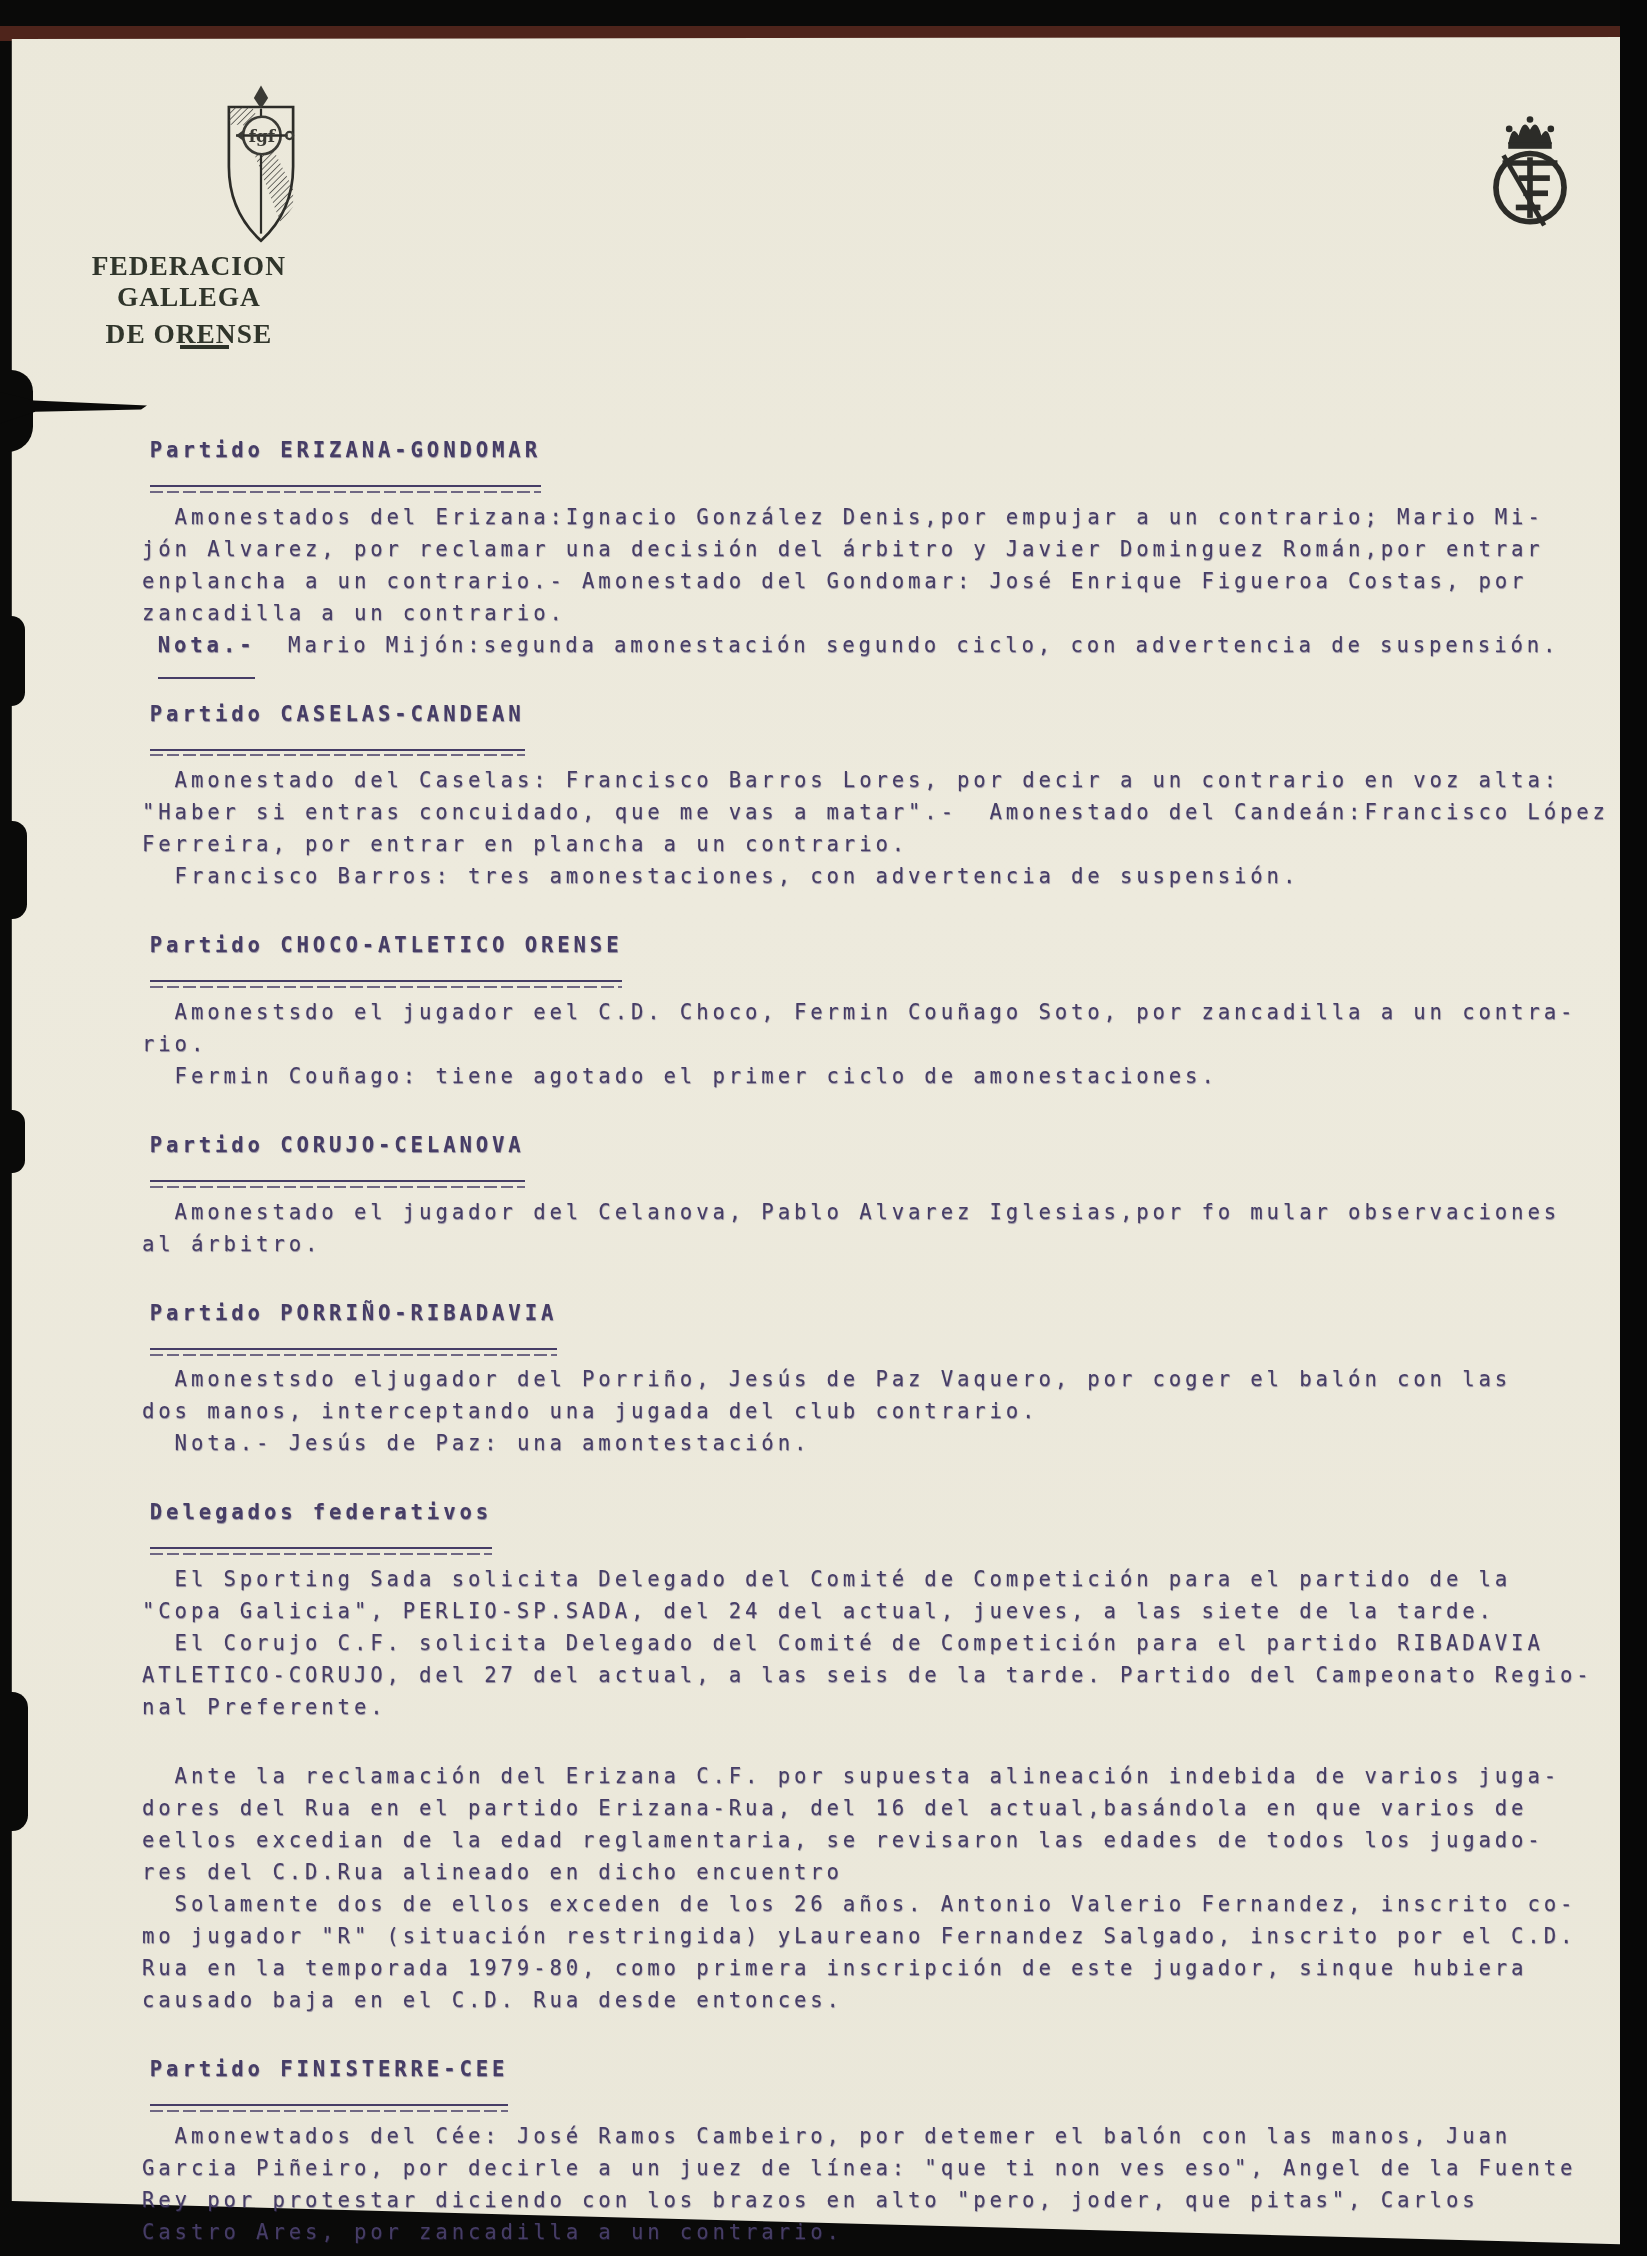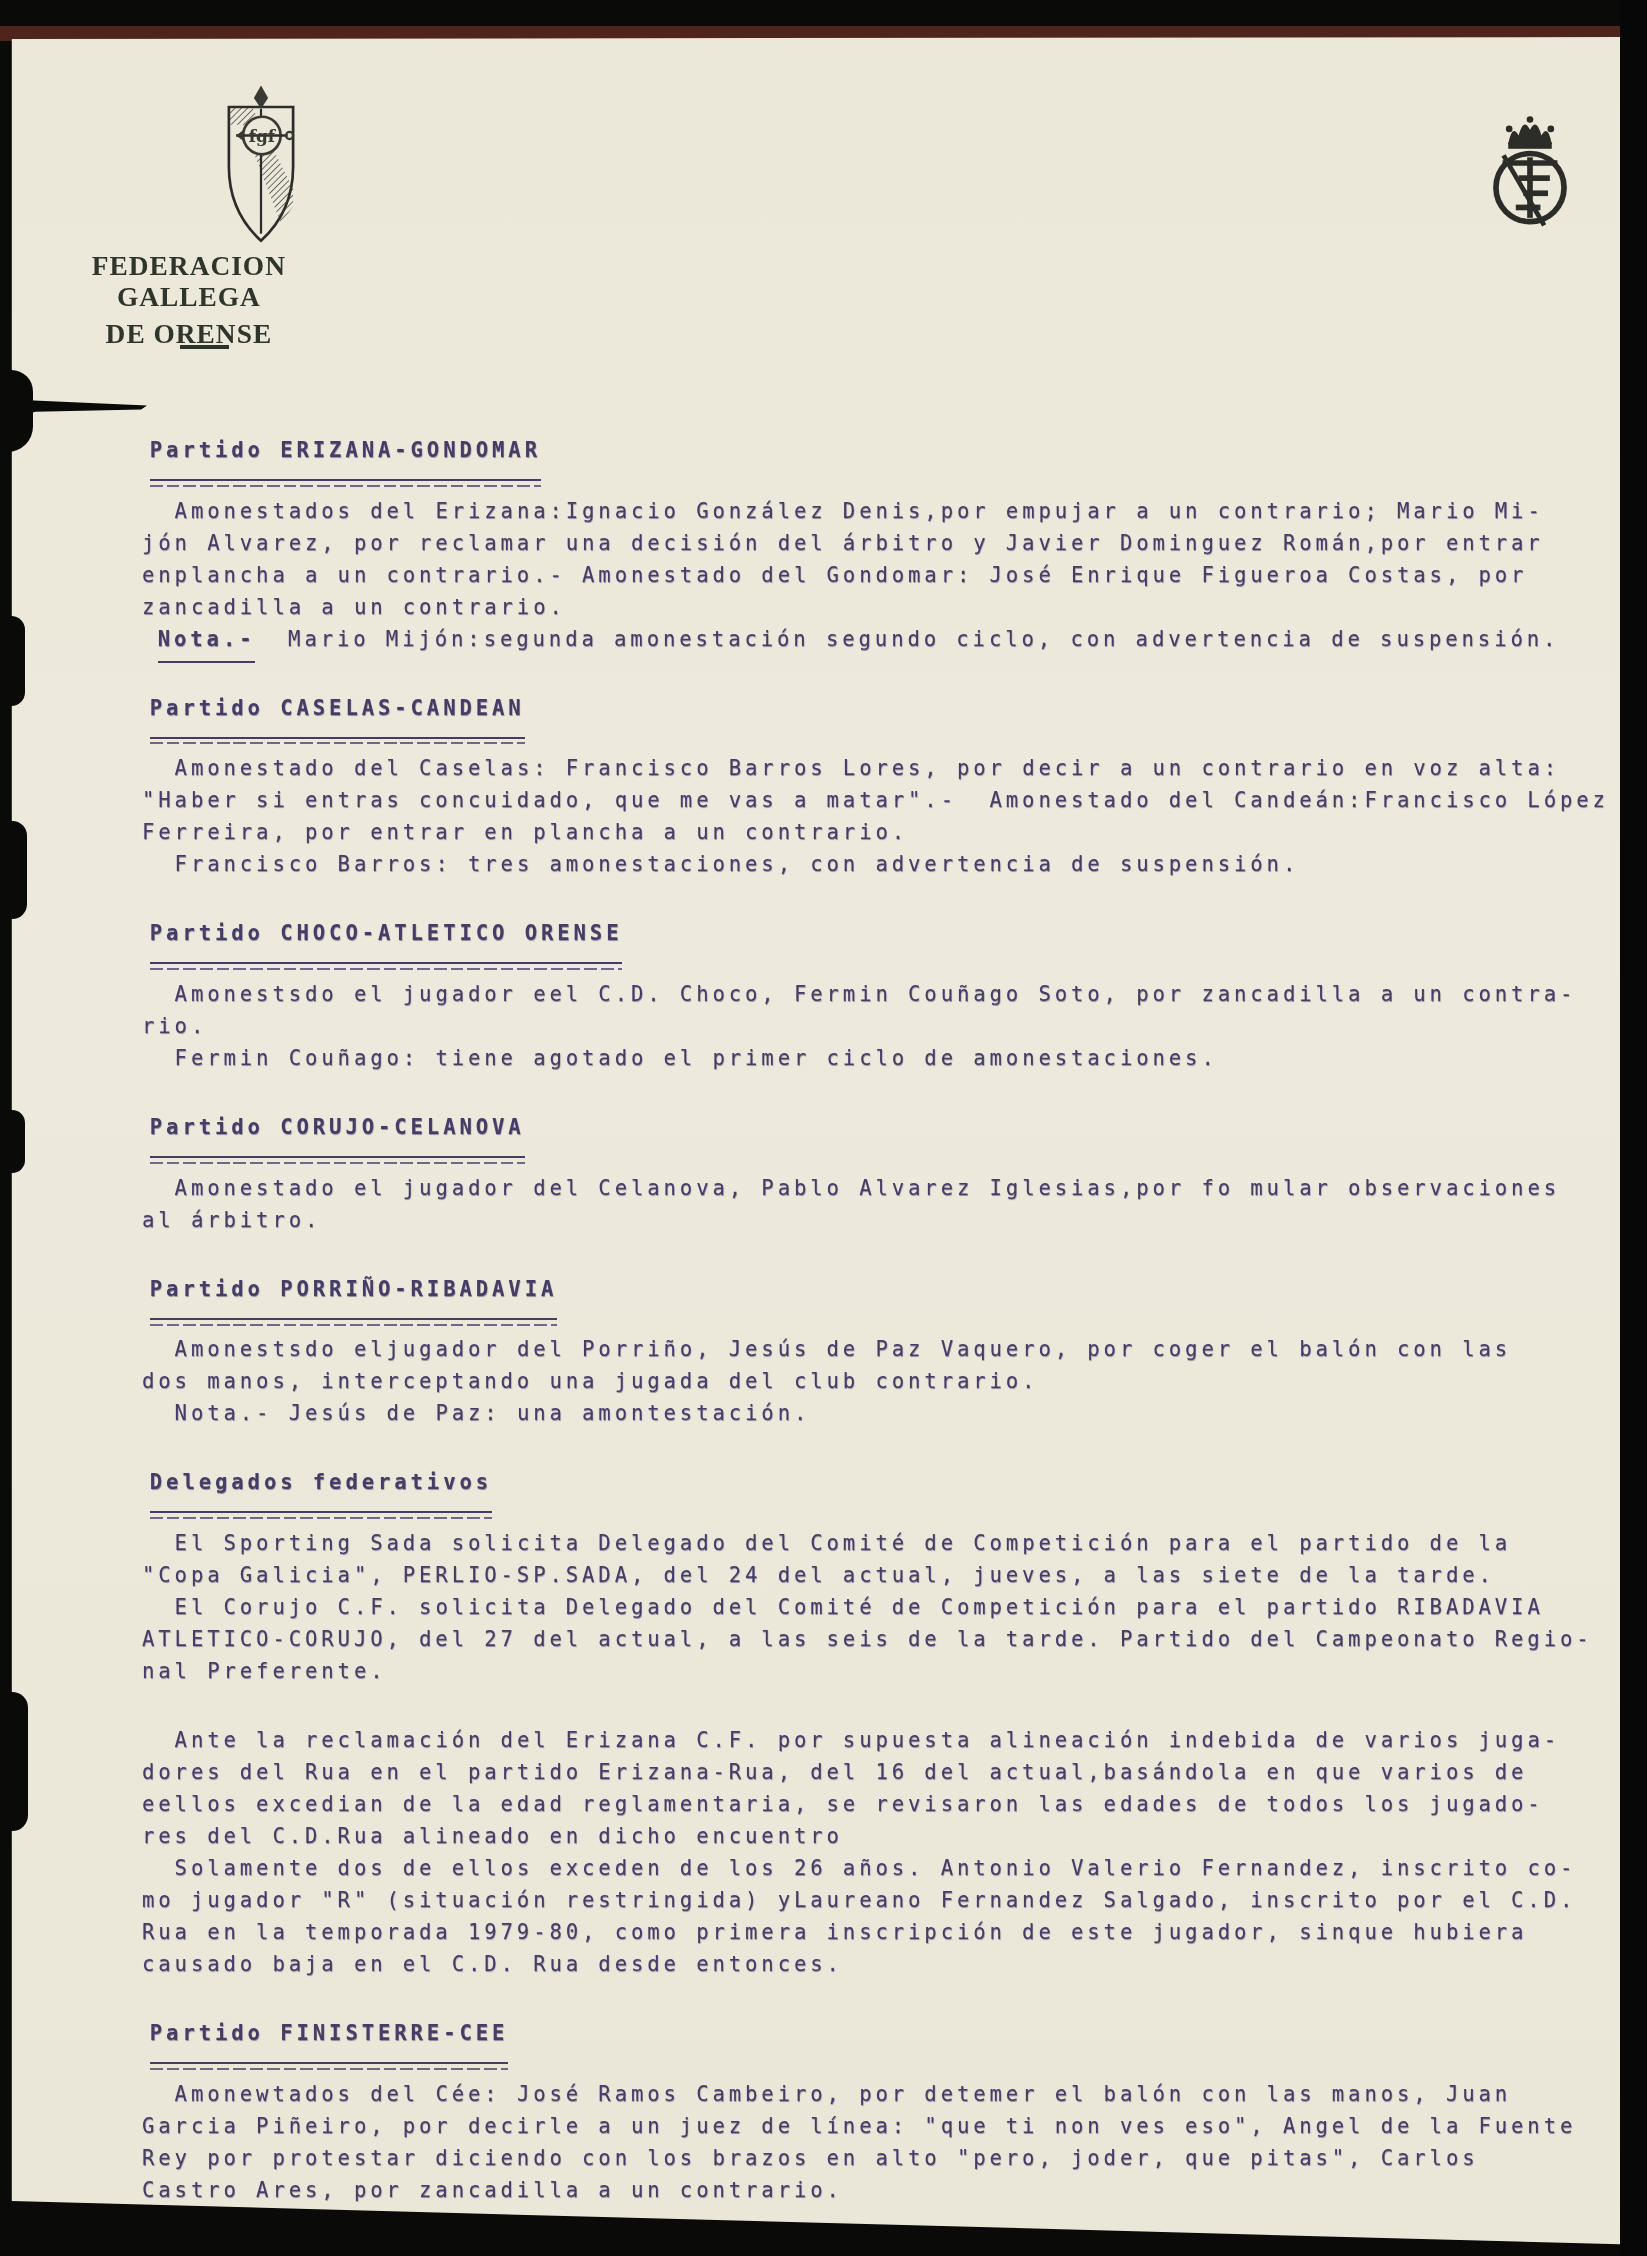--- a/index.html
+++ b/index.html
@@ -26,26 +26,26 @@
   .logo{position:absolute;z-index:4;}
   .logo-shield{left:216px;top:82px;width:90px;height:165px;}
   .logo-crest{left:1486px;top:110px;width:88px;height:123px;}
 
   .doc{position:absolute;left:142px;top:434px;width:1486px;z-index:4;
        color:#463d66;font-size:20.6px;line-height:32px;letter-spacing:3.9px;
        text-shadow:0.5px 0.5px 0.8px rgba(56,46,92,.5);}
   .sec{margin-top:37px;}
   .sec:first-child{margin-top:0;}
   .sec-head{display:inline-block;font-size:20.6px;font-weight:bold;margin:0 0 13.7px 7.8px;
-            border-bottom:2px solid currentColor;padding-bottom:13px;position:relative;}
+            border-bottom:2px solid currentColor;padding-bottom:19px;position:relative;}
   .sec-head::after{content:"";position:absolute;left:0;right:0;bottom:-7.8px;height:2px;
             background:repeating-linear-gradient(90deg,currentColor 0 12.7px,transparent 12.7px 16.7px);opacity:.75;}
   .para{margin:0;white-space:pre-wrap;}
   .nota{margin:0;padding-left:15.7px;white-space:pre-wrap;}
-  .nota-label{border-bottom:2px solid currentColor;padding-bottom:10px;font-weight:bold;}
+  .nota-label{border-bottom:2px solid currentColor;padding-bottom:20px;font-weight:bold;}
   svg .ink{stroke:#2c2c28;fill:none;}
 </style>
 </head>
 <body>
 
 <div class="page">
   <div class="red-stripe"></div>
   <div class="paper"></div>
 
   <div class="edge blob1"></div>

